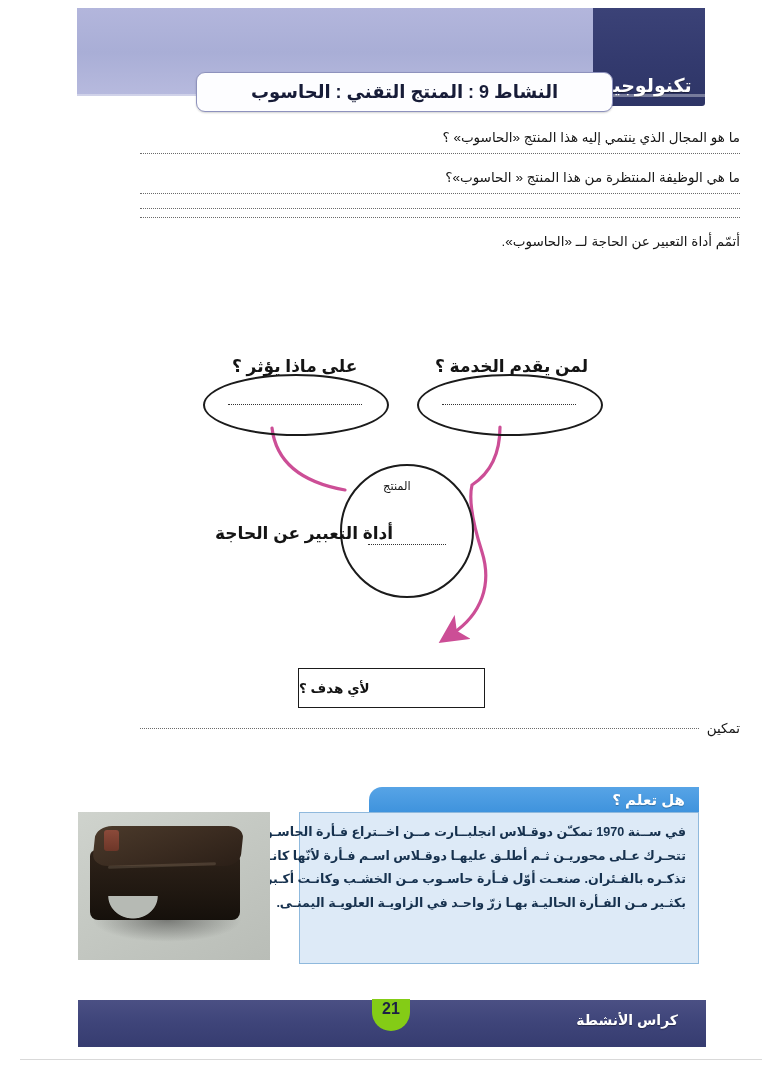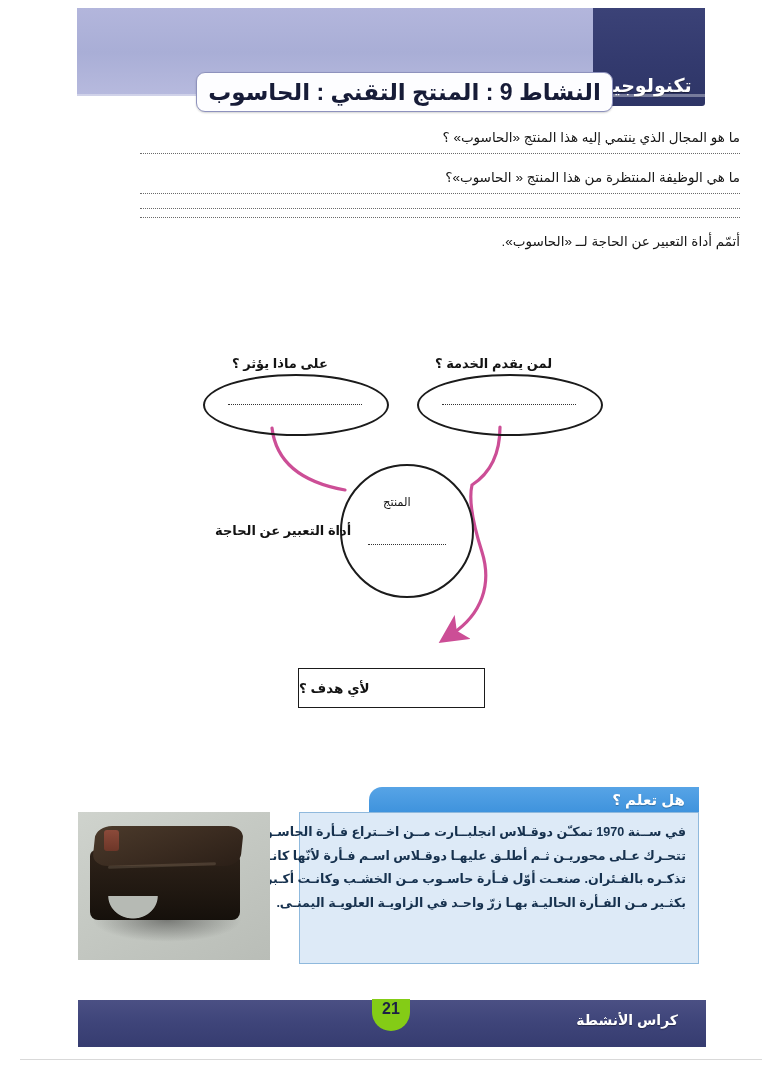--- a/index.html
+++ b/index.html
@@ -35,35 +35,35 @@
   .subject-tab span{
     color:#fff;font-size:19px;font-weight:bold;letter-spacing:.2px;
     text-shadow:0 1px 1px rgba(0,0,0,.45);
   }
   .title-plate{
     position:absolute;left:196px;top:72px;width:415px;height:38px;
     background:#fdfdff;border:1px solid #8e92bd;border-radius:9px;
     box-shadow:0 1px 2px rgba(0,0,0,.18);
     display:flex;align-items:center;justify-content:center;
   }
-  .title-plate span{font-size:23px;font-weight:bold;color:#171c38;}
+  .title-plate span{font-size:18px;font-weight:bold;color:#171c38;}
 
   
   .qwrap{position:absolute;right:42px;top:128px;width:600px;}
   .qrow{margin-bottom:0;}
   .qtext{font-size:13.5px;line-height:20px;padding:0 0 5px 0;color:#161616;}
   .dotline{
     border-bottom:1.5px dotted #6b6b6b;height:0;margin:0 0 14px 0;
   }
   .dotline.tight{margin-bottom:8px;}
 
   
   .diagram{position:absolute;left:0;top:352px;width:782px;height:400px;}
   .dgm-label{
-    position:absolute;font-size:13px;font-weight:bold;color:#141414;
+    position:absolute;font-size:17px;font-weight:bold;color:#141414;
     white-space:nowrap;
   }
   .ellipse{
     position:absolute;border:2.2px solid #1b1b1b;border-radius:50%;
     background:transparent;
   }
   .ell-dots{
     position:absolute;border-bottom:1.6px dotted #333;
   }
   .circle{
@@ -227,29 +227,33 @@
                C 492,232 482,262 452,282" stroke="#cc4e96" stroke-width="3.2" fill="none" stroke-linecap="round" marker-end="url(#pinkArrow)"></path>
     </svg>
 
     <div class="ellipse" style="left:203px;top:22px;width:182px;height:58px;"></div>
     <div class="ell-dots" style="left:228px;top:52px;width:134px;"></div>
 
     <div class="ellipse" style="left:417px;top:22px;width:182px;height:58px;"></div>
     <div class="ell-dots" style="left:442px;top:52px;width:134px;"></div>
 
     <div class="circle" style="left:340px;top:112px;width:130px;height:130px;"></div>
-    <div class="circle-title" style="left:383px;top:127px;margin-top:16px;">المنتج</div>
+    <div class="circle-title" style="left:383px;top:127px;">المنتج</div>
     <div class="ell-dots" style="left:368px;top:192px;width:78px;"></div>
     <div class="dgm-label" style="left:215px;top:171px;">أداة التعبير عن الحاجة</div>
 
     <div class="goal-box" style="left:298px;top:316px;width:185px;height:38px;">
       <span>لأي هدف ؟</span>
     </div>
   </div>
 
+  <div class="tamkeen">
+    <span class="lbl">تمكين</span>
+    <span class="ln"></span>
+  </div>
 
   <div class="dyk-header">
     <span>هل تعلم ؟</span>
   </div>
 
   <div class="dyk-body">
     <div class="dyk-line">في ســنة 1970 تمكـّن دوقـلاس انجلبــارت مــن اخــتراع فـأرة الحاسـوب</div>
     <div class="dyk-line">تتحـرك عـلى محوريـن ثـم أطلـق عليهـا دوقـلاس اسـم فـأرة لأنّها كانـت</div>
     <div class="dyk-line">تذكـره بالفـئران. صنعـت أوّل فـأرة حاسـوب مـن الخشـب وكانـت أكـبر</div>
     <div class="dyk-line last">بكثـير مـن الفـأرة الحاليـة بهـا زرّ واحـد في الزاويـة العلويـة اليمنـى.</div>

